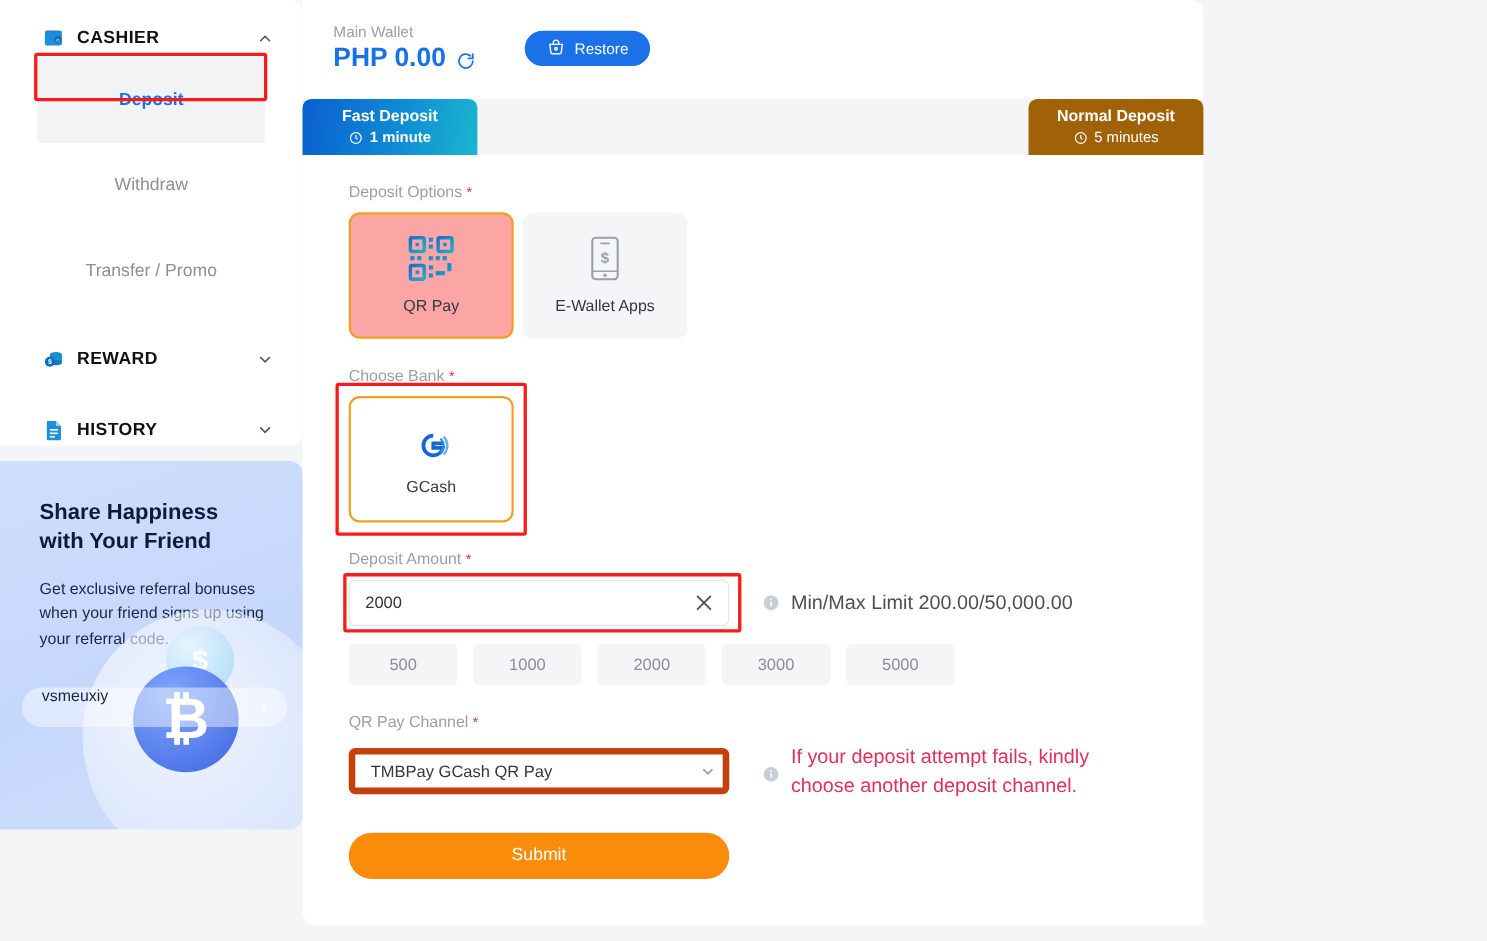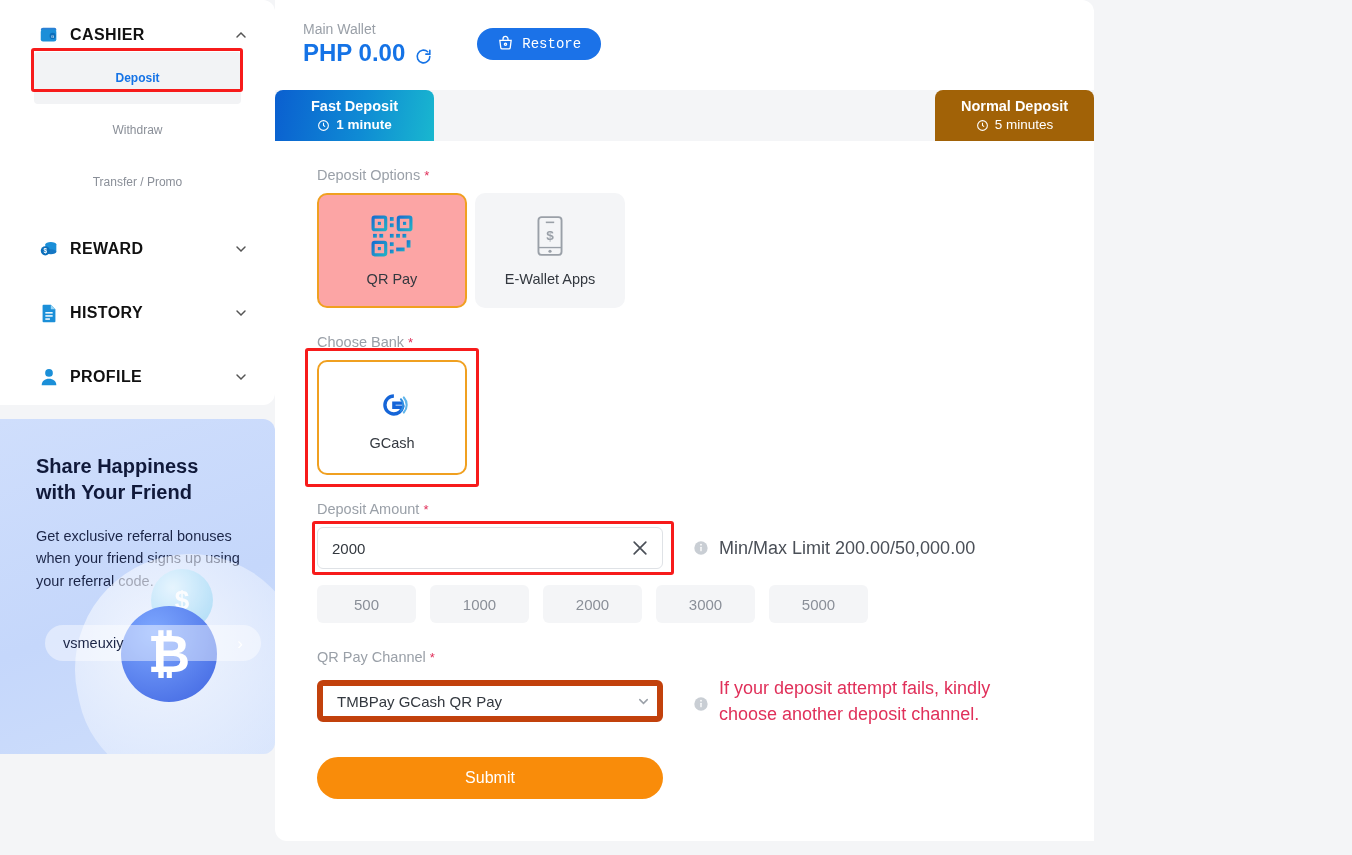--- a/index.html
+++ b/index.html
@@ -25,21 +25,21 @@
     height: 34px;
   }
   .nav-ico { width: 26px; flex: 0 0 26px; display: flex; align-items: center; justify-content: center; }
   .nav-group-title {
     font-size: 16px; font-weight: bold; color: #111; letter-spacing: .4px;
     margin-left: 8px; flex: 1;
   }
   .chev { width: 16px; height: 16px; flex: 0 0 16px; color: #555; }
   .nav-sub {
     display: block; text-align: center;
-    font-size: 12px; padding: 19px 0; color: #8a8f98;
+    font-size: 16px; padding: 30px 0; color: #8a8f98;
     margin: 0 34px;
   }
   .nav-sub.active {
     color: #1573e6; font-weight: bold;
     background: #f2f3f5; border-radius: 4px;
   }
   .nav-sub-wrap { position: relative; }
   .red-box {
     position: absolute; border: 3px solid #f71b1b; border-radius: 3px;
     pointer-events: none;
@@ -50,23 +50,23 @@
   .promo {
     margin-top: 14px;
     background: linear-gradient(160deg,#cfdefc 0%, #c5d7fb 55%, #cedefb 100%);
     border-radius: 0 12px 12px 0;
     padding: 34px 32px 20px 36px;
     height: 335px; position: relative; overflow: hidden;
   }
   .promo h3 { font-size: 20px; line-height: 1.3; color: #10193a; font-weight: bold; }
   .promo p { margin-top: 20px; font-size: 14.5px; line-height: 1.55; color: #1b2547; max-width: 205px; }
   .promo-code {
-    position: absolute; left: 45px; right: 14px; top: 206px; height: 36px;
+    position: absolute; left: 20px; right: 14px; top: 206px; height: 36px;
     background: rgba(255,255,255,.45); border-radius: 18px;
-    display: flex; align-items: center; padding: 0 18px;
+    display: flex; padding: 0 18px;
     font-size: 14.5px; color: #1b2547;
   }
   .promo-arrow { position: absolute; right: 18px; top: 9px; color: #fff; font-size: 17px; }
   .coin-a { position: absolute; right: 62px; top: 150px; width: 62px; height: 62px;
     border-radius: 50%; background: radial-gradient(circle at 35% 30%, #e6f6ff, #9fd7f5);
     opacity:.85; display:flex;align-items:center;justify-content:center;color:#fff;font-size:26px;font-weight:bold;}
   .shield {
     position: absolute; right: -30px; bottom: -30px; width: 230px; height: 230px;
     background: radial-gradient(circle at 40% 35%, rgba(255,255,255,.75), rgba(226,236,255,.25));
     border-radius: 50% 50% 46% 46%; transform: rotate(-12deg);
@@ -85,21 +85,21 @@
     padding: 20px 28px 22px 28px; display: flex; align-items: center;
     height: 90px; border-radius: 0 12px 0 0;
   }
   .wallet-label { font-size: 14px; color: #9aa0a8; margin-bottom: 2px; }
   .wallet-amt { font-size: 24px; font-weight: bold; color: #1573e6; display: flex; align-items: center; gap: 9px; }
   .refresh { width: 19px; height: 19px; color: #1573e6; }
   .restore-btn {
     margin-left: 44px; background: #1b72e8; color: #fff;
     border: none; border-radius: 20px; height: 32px; padding: 0 20px;
     display: flex; align-items: center; gap: 8px; font-size: 14px;
-    font-family: Liberation Mono, monospace; cursor: pointer;
+    font-family: Liberation Sans, sans-serif; cursor: pointer;
   }
 
   .tabs { display: flex; gap: 6px; padding: 0; margin: 0 0 0 0; justify-content: space-between; }
   .tab {
     width: 159px; height: 51px; border-radius: 8px 8px 0 0;
     color: #fff; padding: 7px 0 0 0; text-align: center; cursor: pointer;
     background: #a16207; line-height: 1.25;
   }
   .tab.active { background: linear-gradient(100deg,#0a5fd0 0%, #0f8bd4 55%, #19b7cf 100%); }
   .tab .t1 { font-size: 14.5px; font-weight: bold; }

